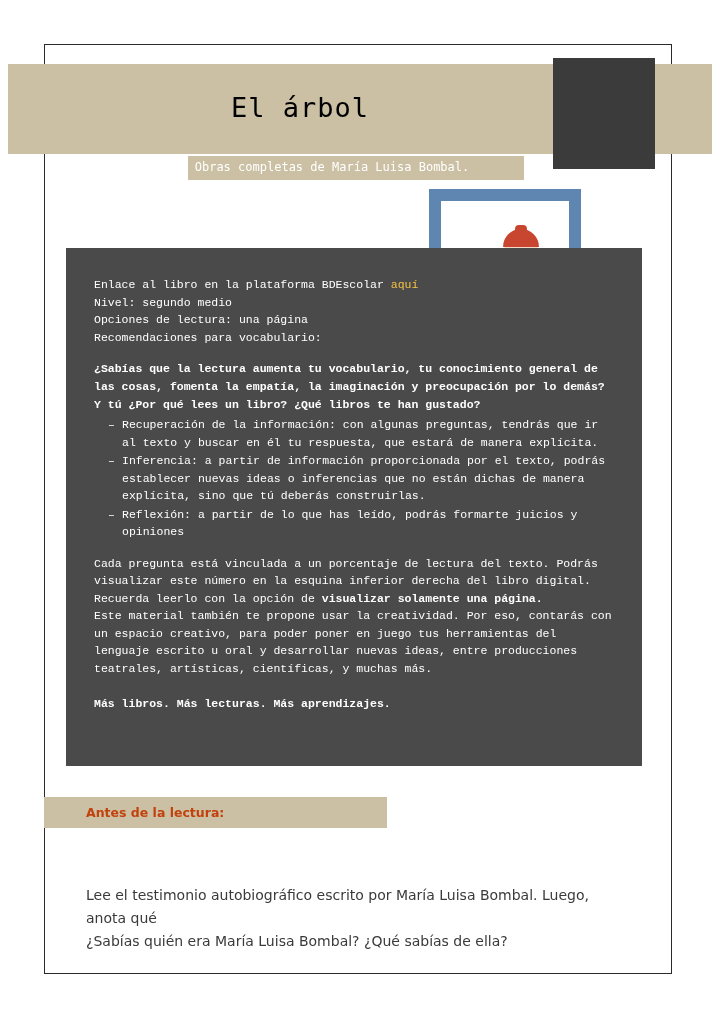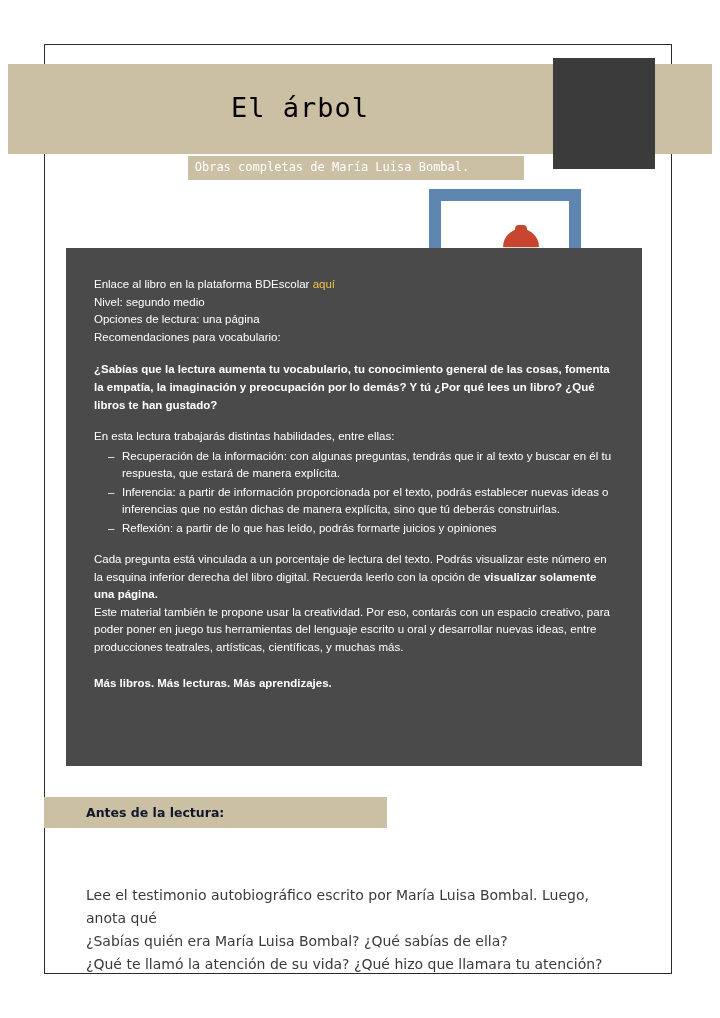--- a/index.html
+++ b/index.html
@@ -87,21 +87,21 @@
   .dark-box {
     position: absolute;
     left: 66px;
     top: 248px;
     width: 576px;
     height: 518px;
     background: #4a4a4a;
     box-sizing: border-box;
     padding: 28px 26px 20px 28px;
     color: #ffffff;
-    font-family: Liberation Sans, sans-serif;
+    font-family: Liberation Mono, monospace;
     font-size: 11.5px;
     line-height: 17.5px;
   }
   .dark-box .meta-line { display: block; }
   .link-aqui {
     color: #f4c244;
     text-decoration: none;
   }
   .q-bold {
     font-weight: bold;
@@ -134,21 +134,21 @@
     left: 44px;
     top: 797px;
     width: 343px;
     height: 31px;
     background: #cbc0a4;
   }
   .antes-text {
     position: absolute;
     left: 86px;
     top: 805px;
-    color: #0f172a;
+    color: #c2410c;
     font-family: "DejaVu Sans", sans-serif;
     font-size: 12.5px;
     font-weight: bold;
   }
 
   .bottom-text {
     position: absolute;
     left: 86px;
     top: 884px;
     width: 540px;
@@ -204,35 +204,33 @@
   <span class="meta-line">
     <span>Enlace al libro en la plataforma BDEscolar</span>
     <a href="#" class="link-aqui">aquí</a>
   </span>
   <span class="meta-line">Nivel: segundo medio</span>
   <span class="meta-line">Opciones de lectura: una página</span>
   <span class="meta-line">Recomendaciones para vocabulario:</span>
 
   <div class="q-bold">¿Sabías que la lectura aumenta tu vocabulario, tu conocimiento general de las cosas, fomenta la empatía, la imaginación y preocupación por lo demás? Y tú ¿Por qué lees un libro? ¿Qué libros te han gustado?</div>
 
-  <div class="para">En esta lectura trabajarás distintas habilidades, entre ellas:</div>
   <ul class="bullets">
     <li><span class="dash">–</span><span>Recuperación de la información: con algunas preguntas, tendrás que ir al texto y buscar en él tu respuesta, que estará de manera explícita.</span></li>
     <li><span class="dash">–</span><span>Inferencia: a partir de información proporcionada por el texto, podrás establecer nuevas ideas o inferencias que no están dichas de manera explícita, sino que tú deberás construirlas.</span></li>
     <li><span class="dash">–</span><span>Reflexión: a partir de lo que has leído, podrás formarte juicios y opiniones</span></li>
   </ul>
 
   <div class="para">
     <span>Cada pregunta está vinculada a un porcentaje de lectura del texto. Podrás visualizar este número en la esquina inferior derecha del libro digital. Recuerda leerlo con la opción de </span><span class="inline-bold">visualizar solamente una página.</span>
   </div>
   <div>Este material también te propone usar la creatividad. Por eso, contarás con un espacio creativo, para poder poner en juego tus herramientas del lenguaje escrito u oral y desarrollar nuevas ideas, entre producciones teatrales, artísticas, científicas, y muchas más.</div>
 
   <div class="q-bold" style="margin-top:18px">Más libros. Más lecturas. Más aprendizajes.</div>
 </div>
 
 <div class="antes-band"></div>
 <div class="antes-text">Antes de la lectura:</div>
 
 <div class="bottom-text">
   <p>Lee el testimonio autobiográfico escrito por María Luisa Bombal. Luego, anota qué</p>
   <p>¿Sabías quién era María Luisa Bombal? ¿Qué sabías de ella?</p>
-  <p>¿Qué te llamó la atención de su vida? ¿Qué hizo que llamara tu atención?</p>
 </div>
 
 </body></html>

